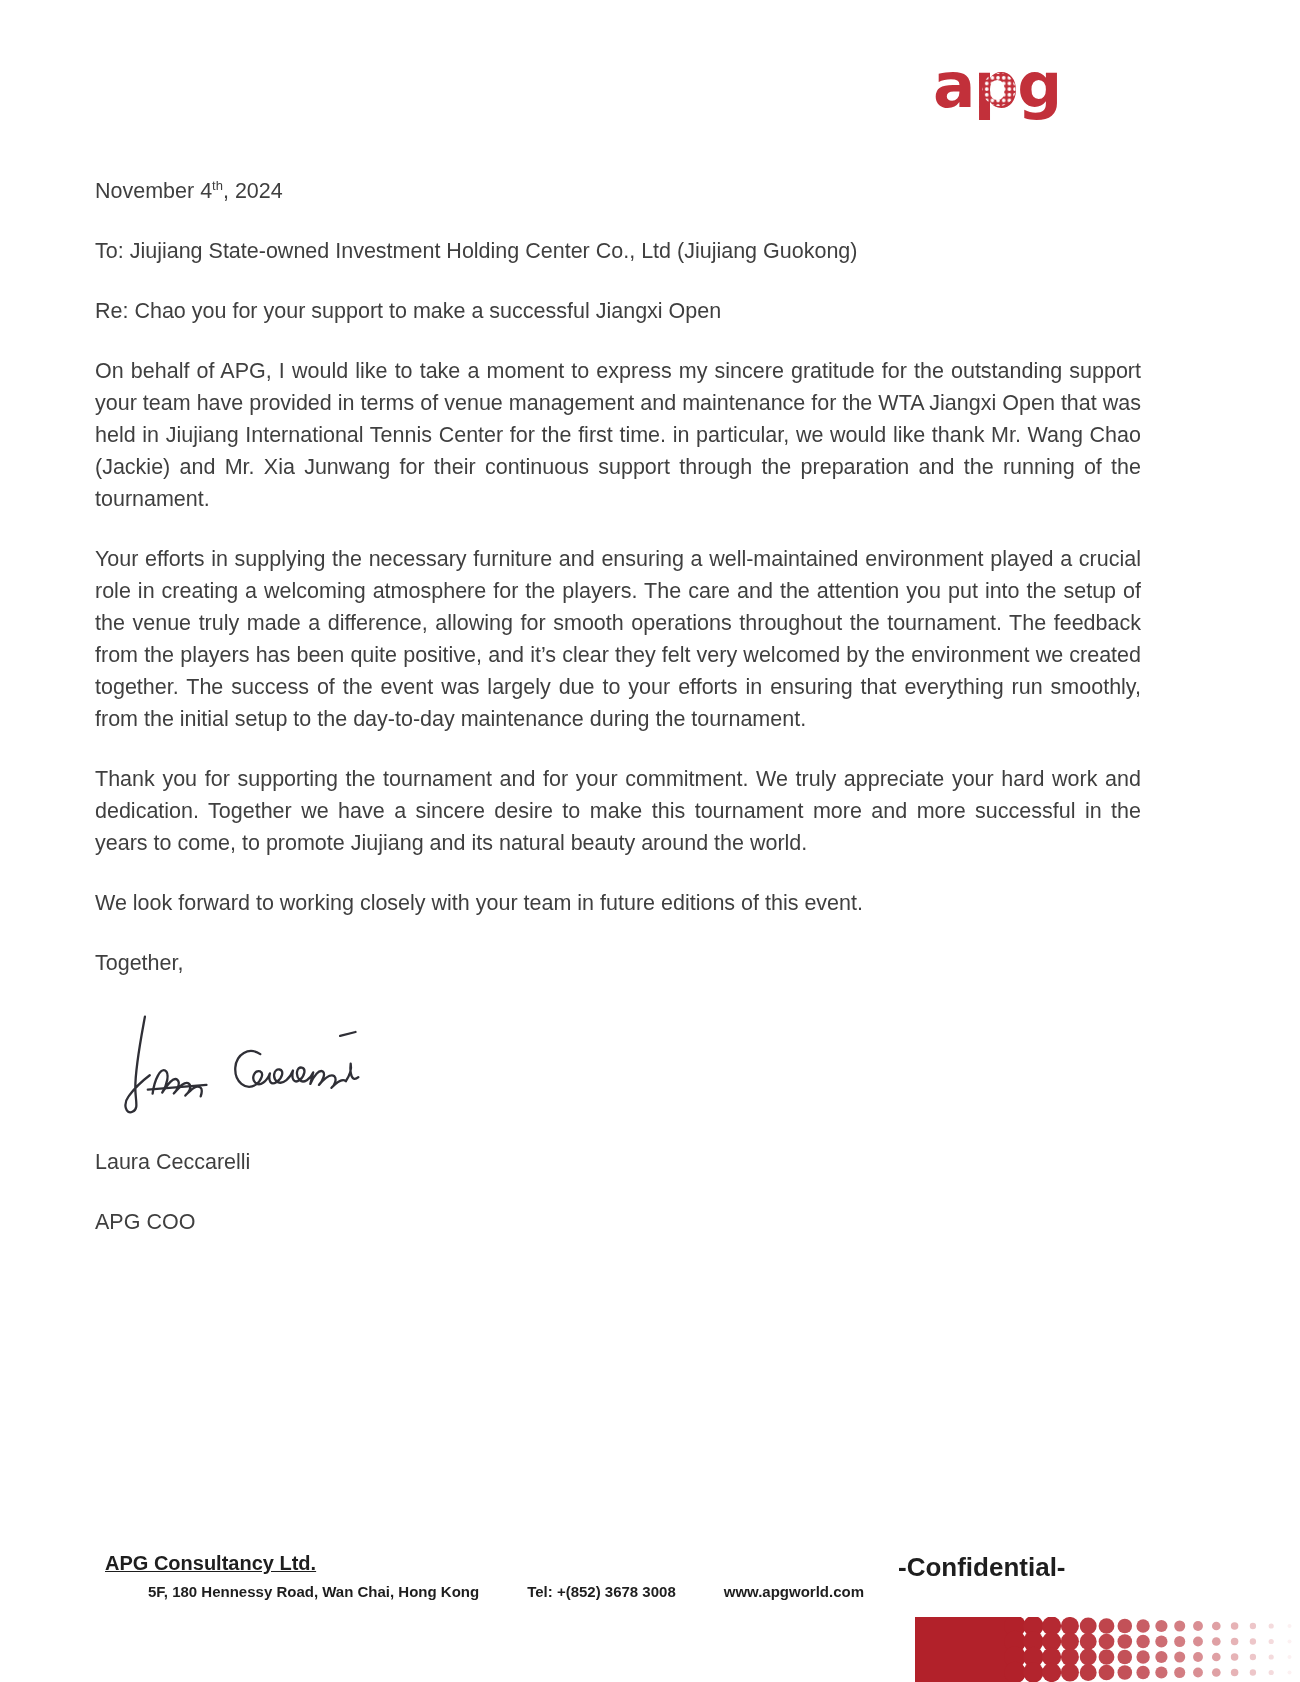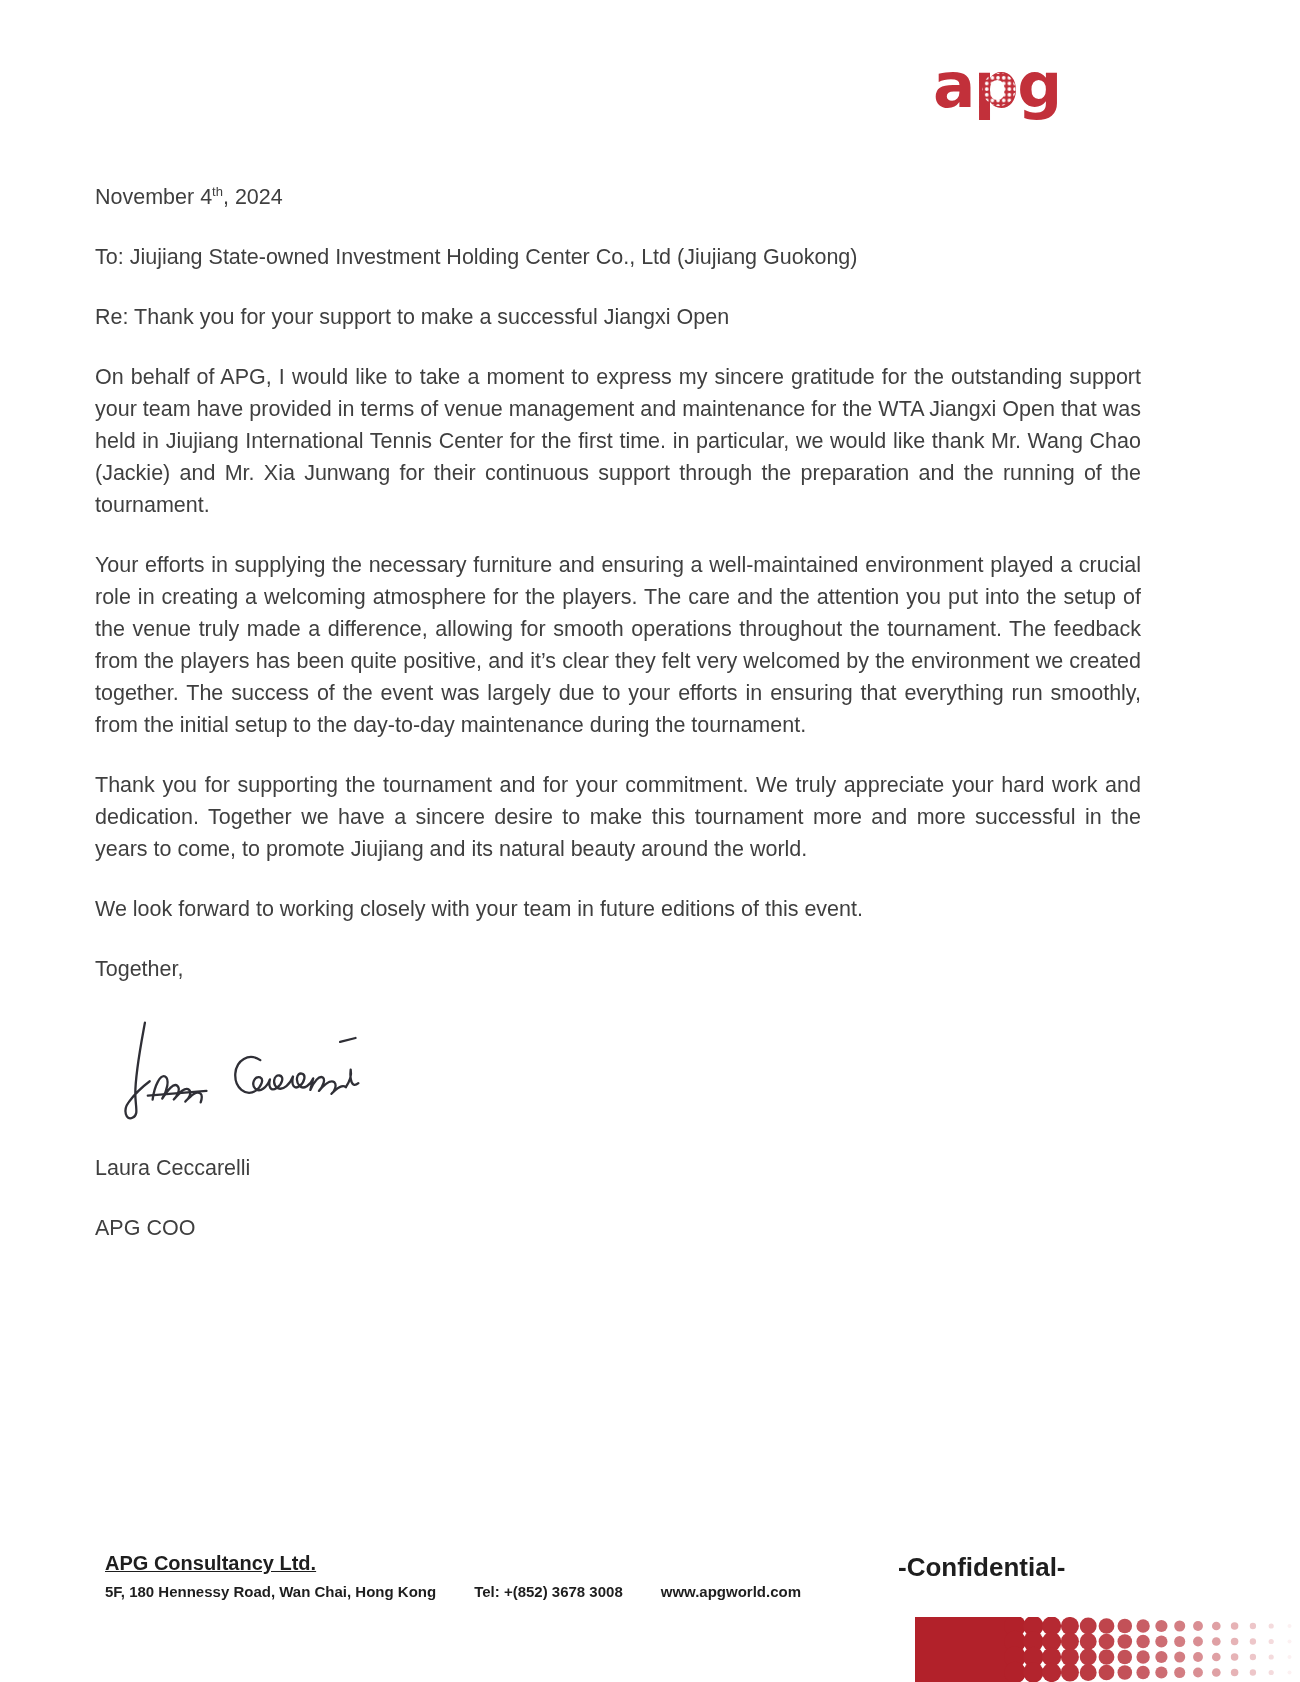--- a/index.html
+++ b/index.html
@@ -27,21 +27,21 @@
   }
 
   
   .content {
     position: absolute;
     left: 95px; top: 168px;
     width: 1046px;
     font-size: 21.5px;
     line-height: 32px;
   }
-  .content p { margin: 13px 0 28px 0; }
+  .content p { margin: 7px 0 28px 0; }
   .para { text-align: justify; }
   .line sup { font-size: 13px; line-height: 0; }
 
   .signature {
     display: block;
     margin: 10px 0 14px 18px;
   }
 
   
   .page-footer {
@@ -49,23 +49,24 @@
     left: 105px; top: 1552px;
     width: 1090px;
     color: #1e1e1e;
   }
   .footer-row { position: relative; height: 26px; text-decoration: underline; }
   .f-company { font-size: 20px; font-weight: bold; }
   .f-conf { position: absolute; left: 793px; top: 0; font-size: 26px; font-weight: bold; }
   .footer-row2 {
     margin-top: 5px;
     display: flex;
-    gap: 38px;
+    gap: 48px;
     font-size: 15px;
     font-weight: bold;
+    margin-left: 43px;
   }
 
   
   .halftone { position: absolute; right: 0; bottom: 0; display: block; }
 </style>
 </head>
 <body style="color: rgb(63, 63, 63);">
 
 <div class="page">
 
@@ -79,21 +80,21 @@
       <text x="0" y="62" class="logo-text">apg</text>
       <circle cx="84" cy="40" r="21" fill="url(#globe-dots)"></circle>
     </svg>
   </div>
 
   <main class="content">
     <p class="line"><span>November 4</span><sup>th</sup><span>, 2024</span></p>
 
     <p class="line">To: Jiujiang State-owned Investment Holding Center Co., Ltd (Jiujiang Guokong)</p>
 
-    <p class="line">Re: Thank you for your support to make a successful Jiangxi Open</p>
+    <p class="line">Re: Chao you for your support to make a successful Jiangxi Open</p>
 
 
     <p class="para">On behalf of APG, I would like to take a moment to express my sincere gratitude for the outstanding support your team have provided in terms of venue management and maintenance for the WTA Jiangxi Open that was held in Jiujiang International Tennis Center for the first time. in particular, we would like thank Mr. Wang Chao (Jackie) and Mr. Xia Junwang for their continuous support through the preparation and the running of the tournament.</p>
 
     <p class="para">Your efforts in supplying the necessary furniture and ensuring a well-maintained environment played a crucial role in creating a welcoming atmosphere for the players. The care and the attention you put into the setup of the venue truly made a difference, allowing for smooth operations throughout the tournament. The feedback from the players has been quite positive, and it’s clear they felt very welcomed by the environment we created together. The success of the event was largely due to your efforts in ensuring that everything run smoothly, from the initial setup to the day-to-day maintenance during the tournament.</p>
 
     <p class="para">Thank you for supporting the tournament and for your commitment. We truly appreciate your hard work and dedication. Together we have a sincere desire to make this tournament more and more successful in the years to come, to promote Jiujiang and its natural beauty around the world.</p>
 
     <p class="line">We look forward to working closely with your team in future editions of this event.</p>
 

